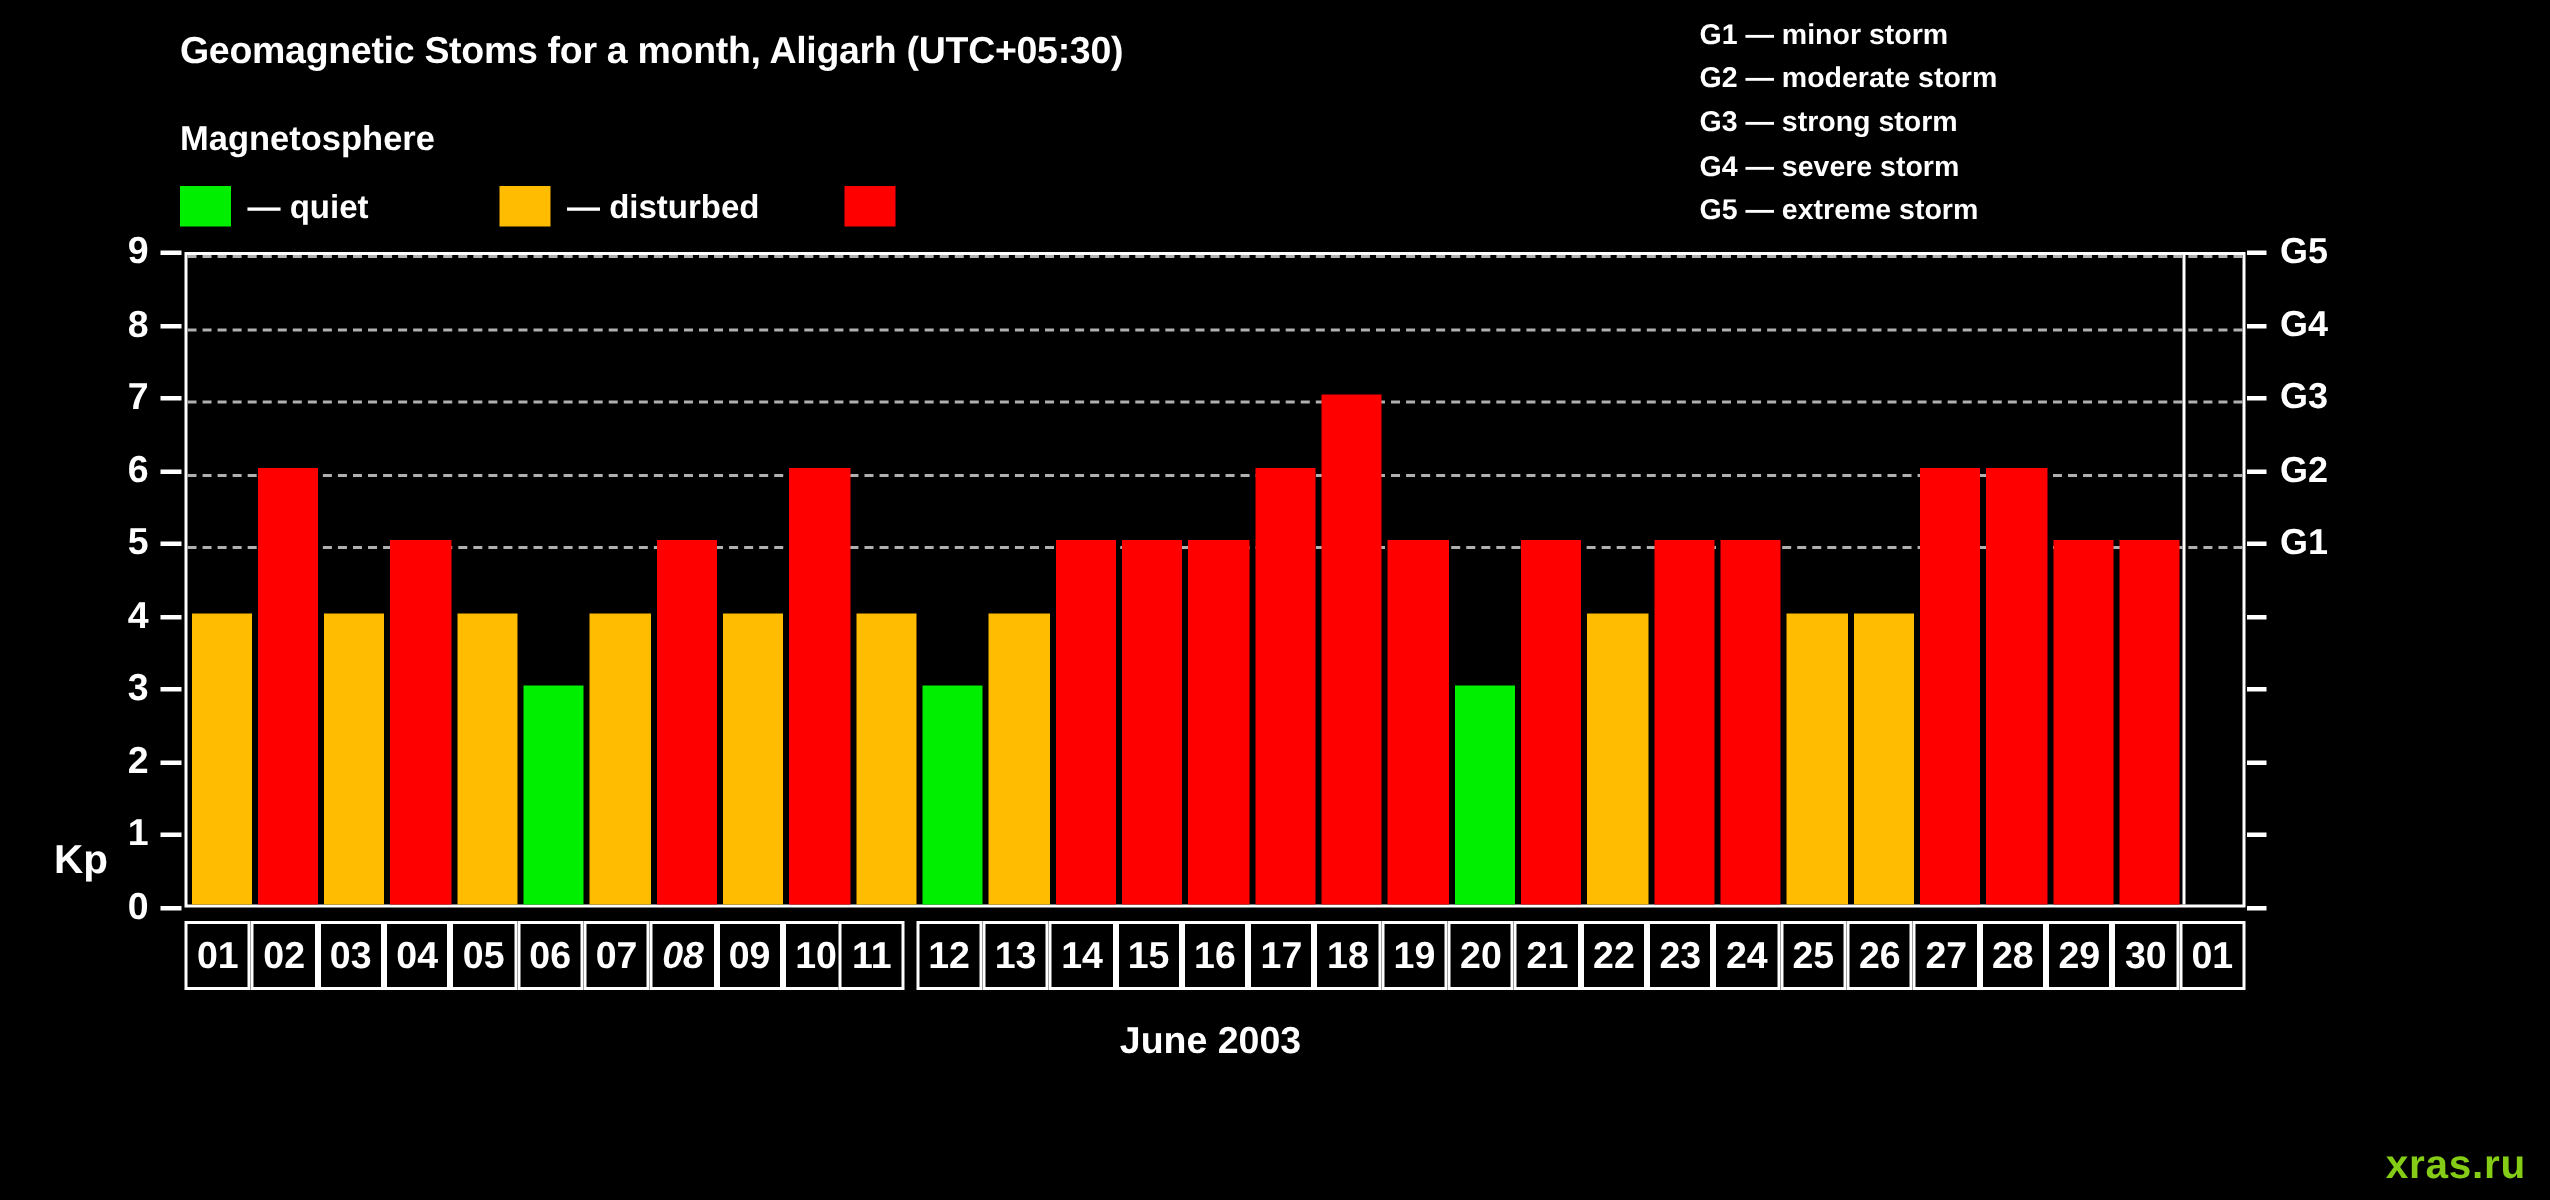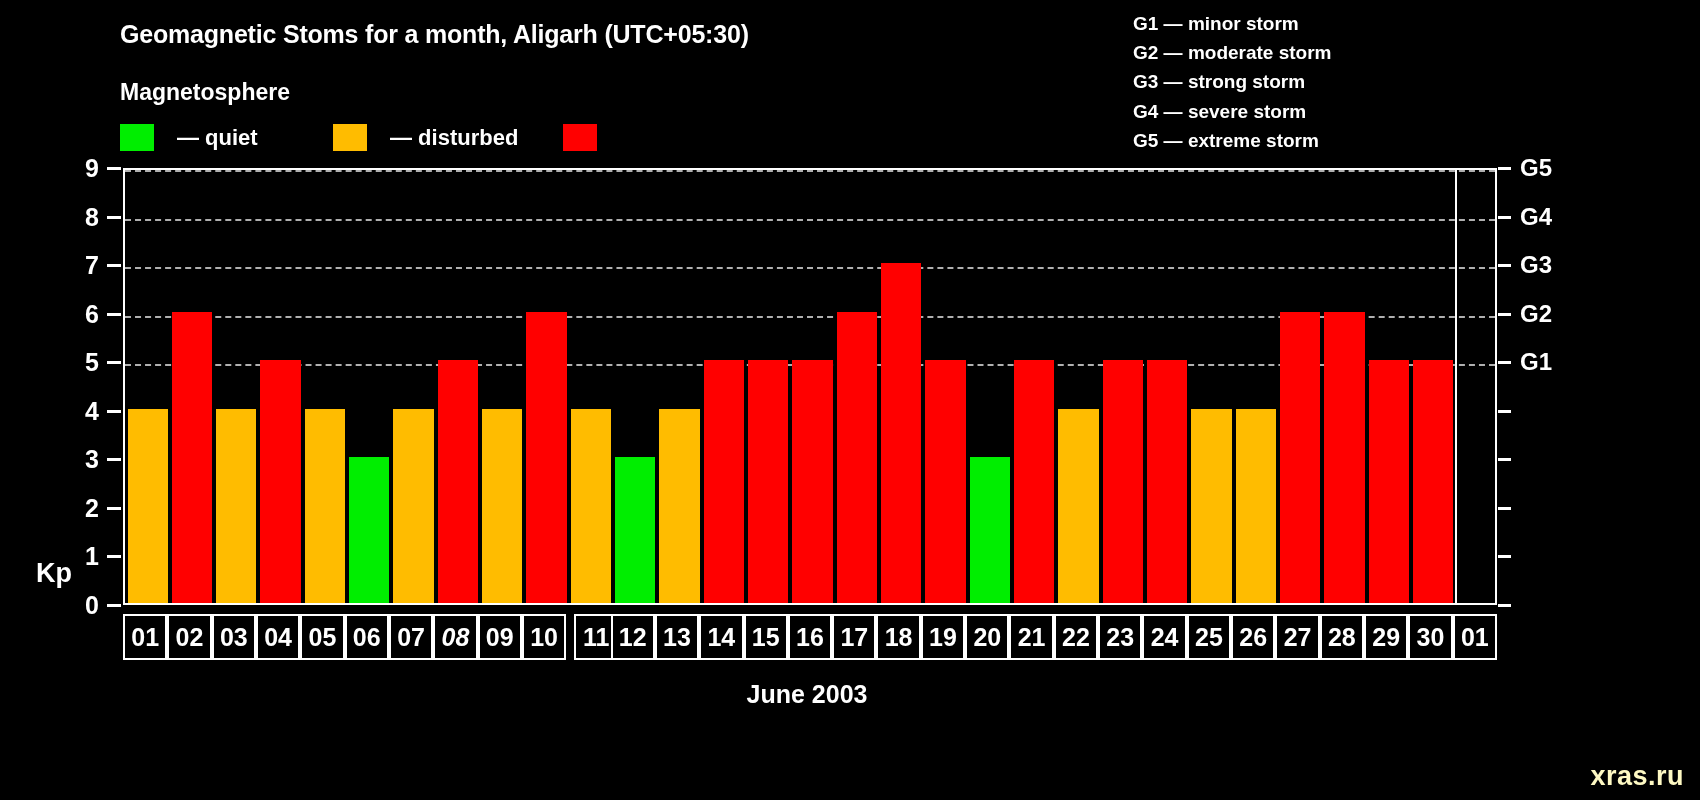--- a/index.html
+++ b/index.html
@@ -44,21 +44,20 @@
     left: 120px;
     top: 124px;
     height: 28px;
   }
   .legend-entry {
     position: absolute;
     top: 0;
     display: flex;
     align-items: center;
     white-space: nowrap;
-    gap: 12px;
   }
   .legend-swatch {
     width: 34px;
     height: 27px;
     display: inline-block;
   }
   .legend-text {
     margin-left: 11px;
     font-size: 22px;
     font-weight: bold;
@@ -215,21 +214,21 @@
     color: #ffffff;
     padding-right: 86px;
     box-sizing: border-box;
   }
   #watermark {
     position: absolute;
     right: 16px;
     bottom: 8px;
     font-size: 27px;
     font-weight: bold;
-    color: #fef9c3;
+    color: #84cc16;
     letter-spacing: 0.5px;
   }
 </style>
 </head>
 <body>
 
 <div id="chart-title">Geomagnetic Stoms for a month, Aligarh (UTC+05:30)</div>
 <div id="magnetosphere-label">Magnetosphere</div>
 
 <div id="legend-swatches">
@@ -343,21 +342,21 @@
     <div class="day-box" style="left: 0px; width: 44.3226px;">01</div>
     <div class="day-box" style="left: 44.3226px; width: 44.3226px;">02</div>
     <div class="day-box" style="left: 88.6452px; width: 44.3226px;">03</div>
     <div class="day-box" style="left: 132.968px; width: 44.3226px;">04</div>
     <div class="day-box" style="left: 177.29px; width: 44.3226px;">05</div>
     <div class="day-box" style="left: 221.613px; width: 44.3226px;">06</div>
     <div class="day-box" style="left: 265.935px; width: 44.3226px;">07</div>
     <div class="day-box" style="left: 310.258px; width: 44.3226px; font-style: italic;">08</div>
     <div class="day-box" style="left: 354.581px; width: 44.3226px; text-align: right;">09</div>
     <div class="day-box" style="left: 398.903px; width: 44.3226px;">10</div>
-    <div class="day-box" style="left: 451px; width: 44.3226px;">11</div>
+    <div class="day-box" style="left: 436px; width: 44.3226px;">11</div>
     <div class="day-box" style="left: 487.548px; width: 44.3226px;">12</div>
     <div class="day-box" style="left: 531.871px; width: 44.3226px;">13</div>
     <div class="day-box" style="left: 576.194px; width: 44.3226px;">14</div>
     <div class="day-box" style="left: 620.516px; width: 44.3226px;">15</div>
     <div class="day-box" style="left: 664.839px; width: 44.3226px;">16</div>
     <div class="day-box" style="left: 709.161px; width: 44.3226px;">17</div>
     <div class="day-box" style="left: 753.484px; width: 44.3226px;">18</div>
     <div class="day-box" style="left: 797.806px; width: 44.3226px;">19</div>
     <div class="day-box" style="left: 842.129px; width: 44.3226px;">20</div>
     <div class="day-box" style="left: 886.452px; width: 44.3226px;">21</div>

